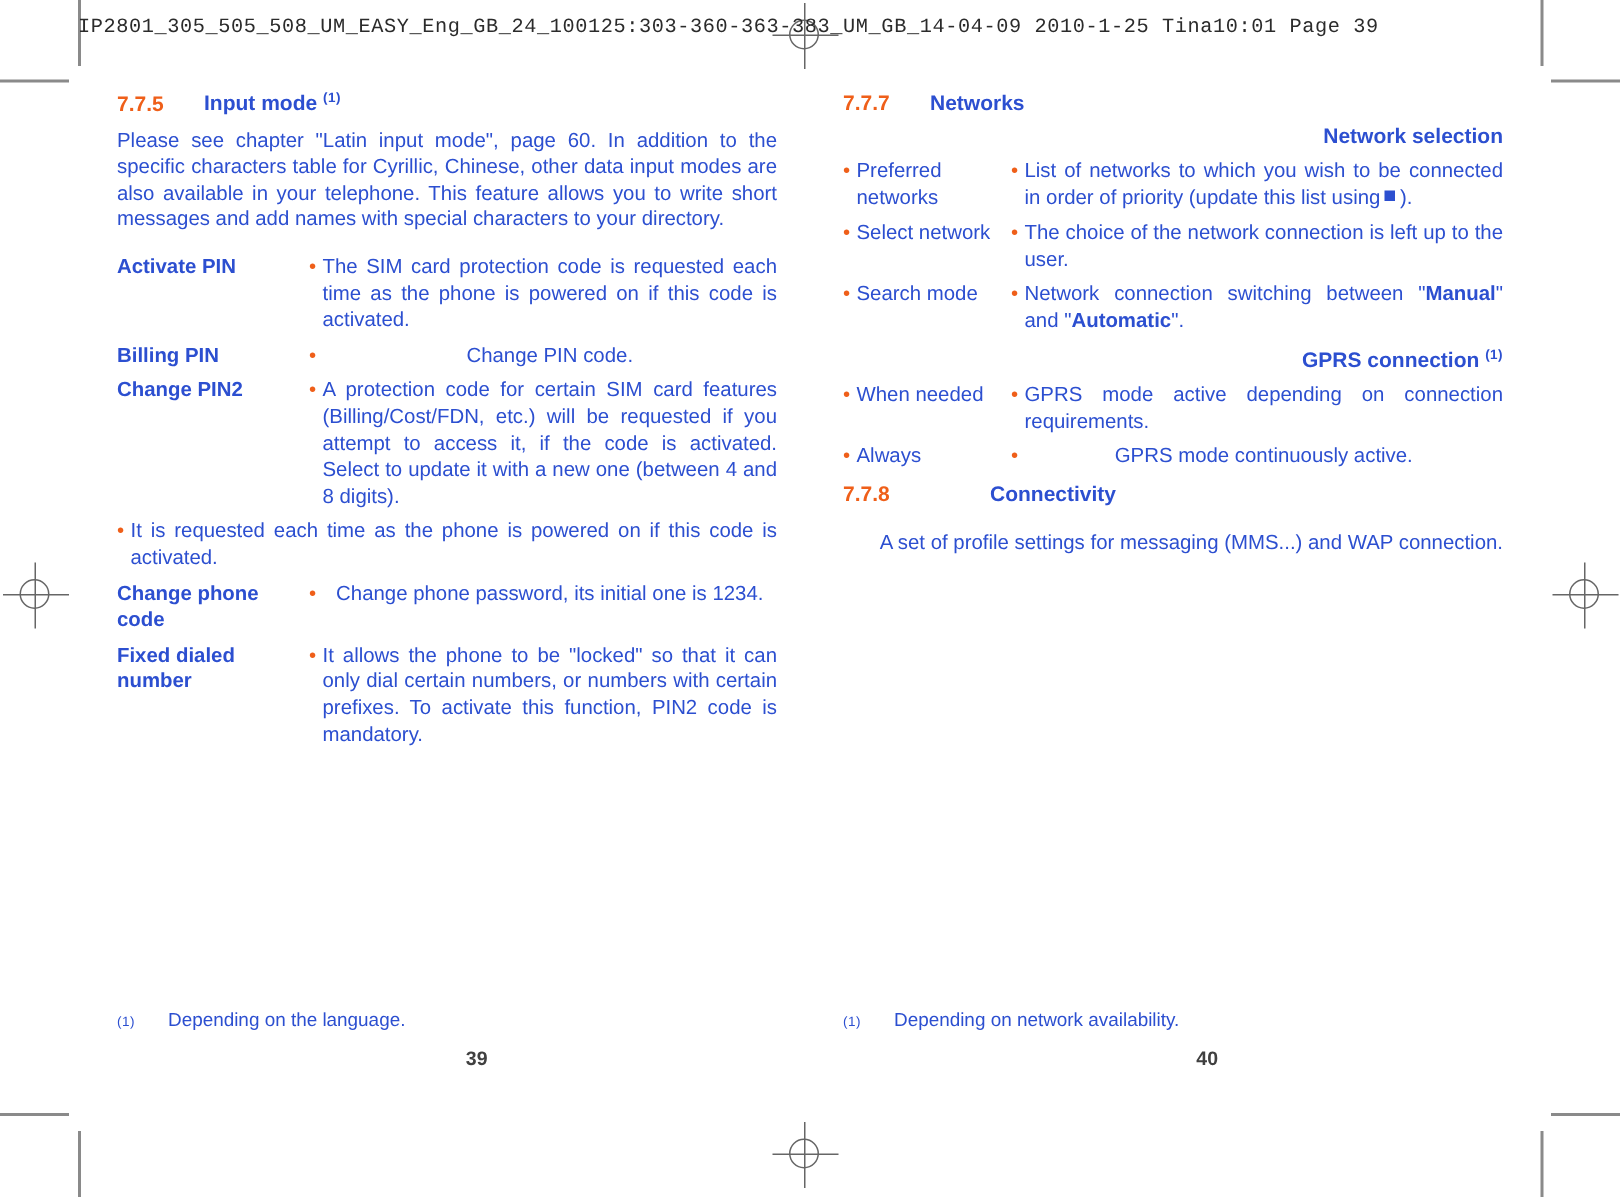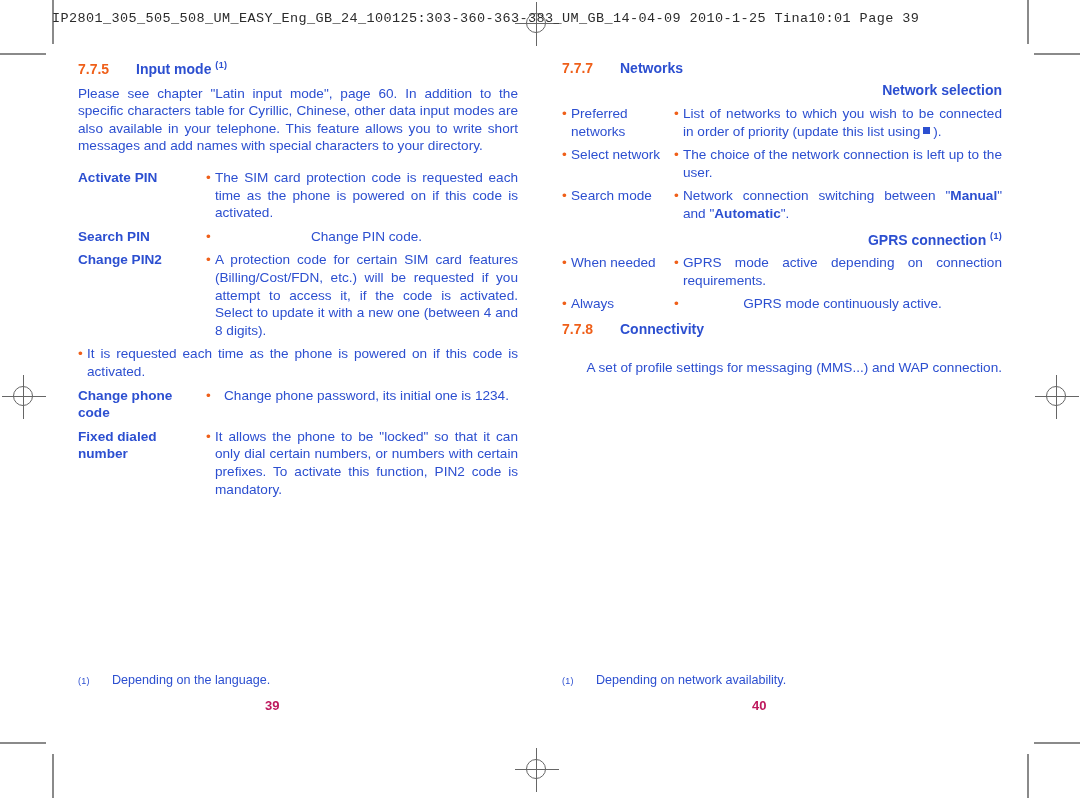--- a/index.html
+++ b/index.html
@@ -179,22 +179,22 @@
     width: 34px;
     flex: 0 0 34px;
     font-size: 9px;
     vertical-align: super;
     letter-spacing: 0.3px;
   }
   .folio {
     position: absolute;
     font-size: 13px;
     font-weight: bold;
-    color: #be185d;
-    text-align: left;
+    color: #404040;
+    text-align: right;
     width: 60px;
   }
 </style>
 </head>
 <body>
 
 <div class="crop-line" style="left:0px; top:53px; width:46px; height:2px;"></div>
 <div class="crop-line" style="left:52px; top:0px; width:2px; height:44px;"></div>
 <div class="crop-line" style="left:1034px; top:53px; width:46px; height:2px;"></div>
 <div class="crop-line" style="left:1027px; top:0px; width:2px; height:44px;"></div>
@@ -239,21 +239,21 @@
 
     <div class="defrow">
       <div class="deflabel">Activate PIN</div>
       <div class="defbody">
         <span class="bullet">•</span>
         <span class="deftext">The SIM card protection code is requested each time as the phone is powered on if this code is activated.</span>
       </div>
     </div>
 
     <div class="defrow">
-      <div class="deflabel">Search PIN</div>
+      <div class="deflabel">Billing PIN</div>
       <div class="defbody">
         <span class="bullet">•</span>
         <span class="deftext nojust">Change PIN code.</span>
       </div>
     </div>
 
     <div class="defrow">
       <div class="deflabel">Change PIN2</div>
       <div class="defbody">
         <span class="bullet">•</span>
@@ -344,21 +344,21 @@
       <div class="deflabel bulleted">
         <span class="bullet">•</span>
         <span class="lbl-text">Always</span>
       </div>
       <div class="defbody">
         <span class="bullet">•</span>
         <span class="deftext nojust">GPRS mode continuously active.</span>
       </div>
     </div>
 
-    <div class="sec-head" style="margin-top:8px; margin-bottom:22px;">
+    <div class="sec-head" style="margin-top:8px; margin-bottom:16px;gap:40px;">
       <span class="sec-num">7.7.8</span>
       <span class="sec-title">Connectivity</span>
     </div>
     <p class="para nojust">A set of profile settings for messaging (MMS...) and WAP connection.</p>
 
   </div>
 
 </div>
 
 <div class="footnote" style="left:78px; top:673px; width:440px;">

